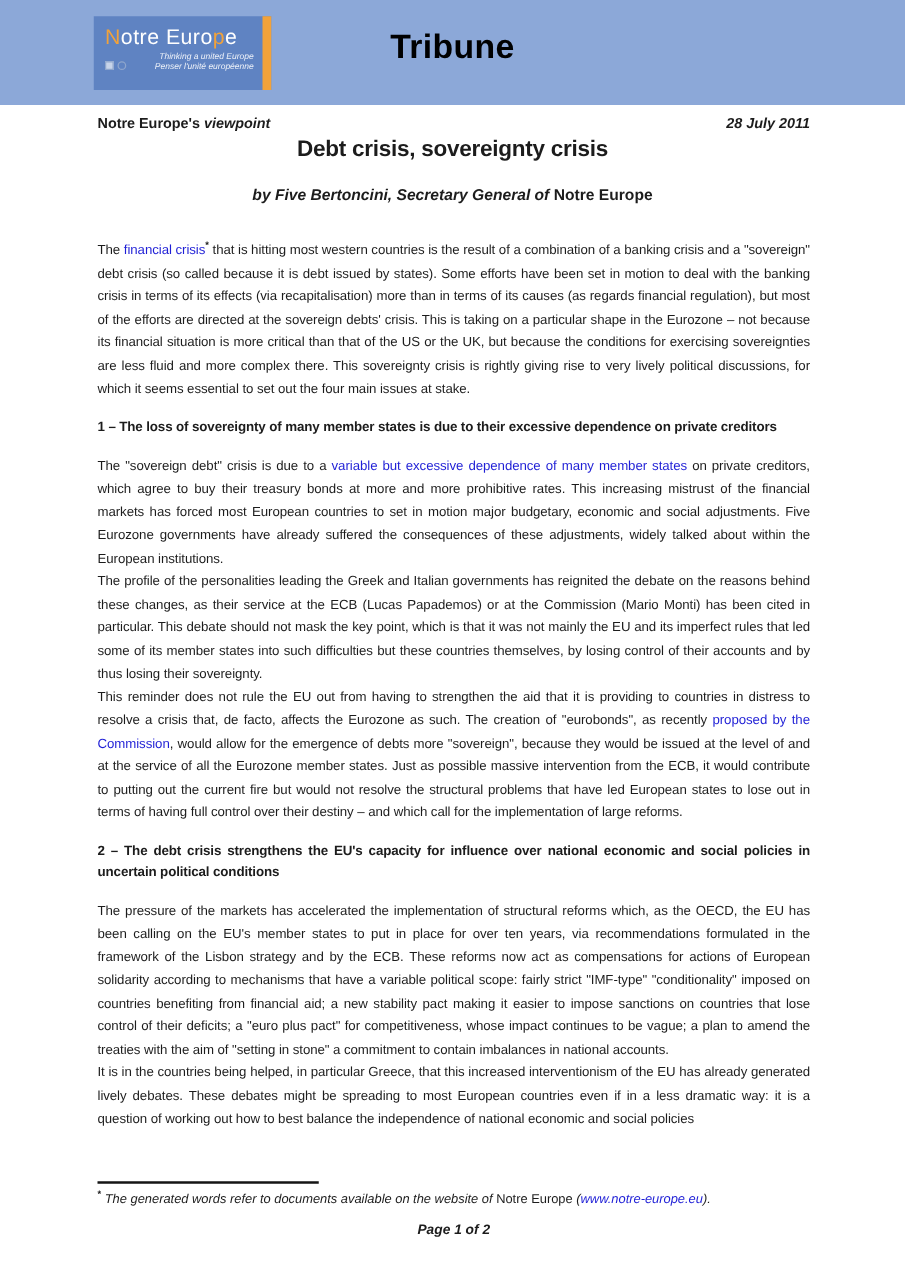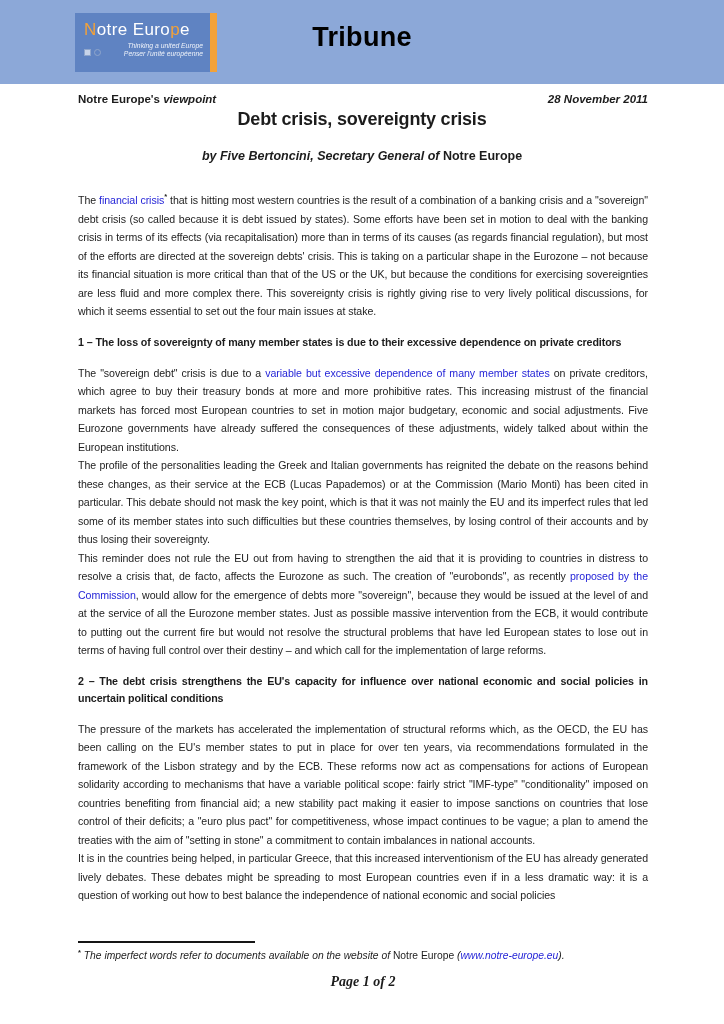--- a/index.html
+++ b/index.html
@@ -54,21 +54,21 @@
     text-align:justify;letter-spacing:-.1px;
   }
   a.doc-link{color:var(--link-blue);cursor:pointer;}
   sup.fn-marker{font-weight:bold;font-size:7.5px;line-height:0;}
   
   .footer-block{flex:0 0 auto;padding:6px 76px 34px 78px;}
   .fn-rule{width:177px;border:0;border-top:2px solid #151515;margin:0 0 5px 0;}
   .footnote{font-size:10.3px;font-style:italic;line-height:15px;}
   .footnote .brand{font-style:normal;}
   .footnote sup{font-style:normal;}
-  .page-num{text-align:center;font-size:14px;font-weight:bold;font-style:italic;margin-top:11px;font-family:Liberation Serif, serif;}
+  .page-num{text-align:center;font-size:11px;font-weight:bold;font-style:italic;margin-top:11px;}
 </style>
 </head>
 <body>
 
 <div class="page">
 
   <header class="banner">
     <div class="logo-box">
       <div class="logo-wordmark"><span class="orange">N</span><span>otre Euro</span><span class="orange">p</span><span>e</span></div>
       <div class="logo-tag-row">
@@ -81,21 +81,21 @@
           <div>Penser l'unité européenne</div>
         </span>
       </div>
       <span class="logo-accent-bar"></span>
     </div>
     <div class="banner-title">Tribune</div>
   </header>
 
   <div class="meta-row">
     <div><span>Notre Europe's </span><span class="italic">viewpoint</span></div>
-    <div class="italic">28 November 2011</div>
+    <div class="italic">28 July 2011</div>
   </div>
 
   <h1 class="doc-title">Debt crisis, sovereignty crisis</h1>
   <div class="doc-byline"><span>by Five Bertoncini, Secretary General of </span><span class="brand">Notre Europe</span></div>
 
   <main class="content">
 
     <p class="body"><span>The </span><a class="doc-link">financial crisis</a><sup class="fn-marker">*</sup><span> that is hitting most western countries is the result of a combination of a banking crisis and a "sovereign" debt crisis (so called because it is debt issued by states). Some efforts have been set in motion to deal with the banking crisis in terms of its effects (via recapitalisation) more than in terms of its causes (as regards financial regulation), but most of the efforts are directed at the sovereign debts' crisis. This is taking on a particular shape in the Eurozone – not because its financial situation is more critical than that of the US or the UK, but because the conditions for exercising sovereignties are less fluid and more complex there. This sovereignty crisis is rightly giving rise to very lively political discussions, for which it seems essential to set out the four main issues at stake.</span></p>
 
     <h3 class="section">1 – The loss of sovereignty of many member states is due to their excessive dependence on private creditors</h3>
@@ -109,17 +109,17 @@
     <h3 class="section">2 – The debt crisis strengthens the EU's capacity for influence over national economic and social policies in uncertain political conditions</h3>
 
     <p class="body">The pressure of the markets has accelerated the implementation of structural reforms which, as the OECD, the EU has been calling on the EU's member states to put in place for over ten years, via recommendations formulated in the framework of the Lisbon strategy and by the ECB. These reforms now act as compensations for actions of European solidarity according to mechanisms that have a variable political scope: fairly strict "IMF-type" "conditionality" imposed on countries benefiting from financial aid; a new stability pact making it easier to impose sanctions on countries that lose control of their deficits; a "euro plus pact" for competitiveness, whose impact continues to be vague; a plan to amend the treaties with the aim of "setting in stone" a commitment to contain imbalances in national accounts.</p>
 
     <p class="body">It is in the countries being helped, in particular Greece, that this increased interventionism of the EU has already generated lively debates. These debates might be spreading to most European countries even if in a less dramatic way: it is a question of working out how to best balance the independence of national economic and social policies</p>
 
   </main>
 
   <footer class="footer-block">
     <hr class="fn-rule">
-    <div class="footnote"><sup class="fn-marker">*</sup> <span>The imperfect words refer to documents available on the website of </span><span class="brand">Notre Europe</span><span> (</span><a class="doc-link">www.notre-europe.eu</a><span>).</span></div>
+    <div class="footnote"><sup class="fn-marker">*</sup> <span>The generated words refer to documents available on the website of </span><span class="brand">Notre Europe</span><span> (</span><a class="doc-link">www.notre-europe.eu</a><span>).</span></div>
     <div class="page-num">Page 1 of 2</div>
   </footer>
 
 </div>
 
 </body></html>

